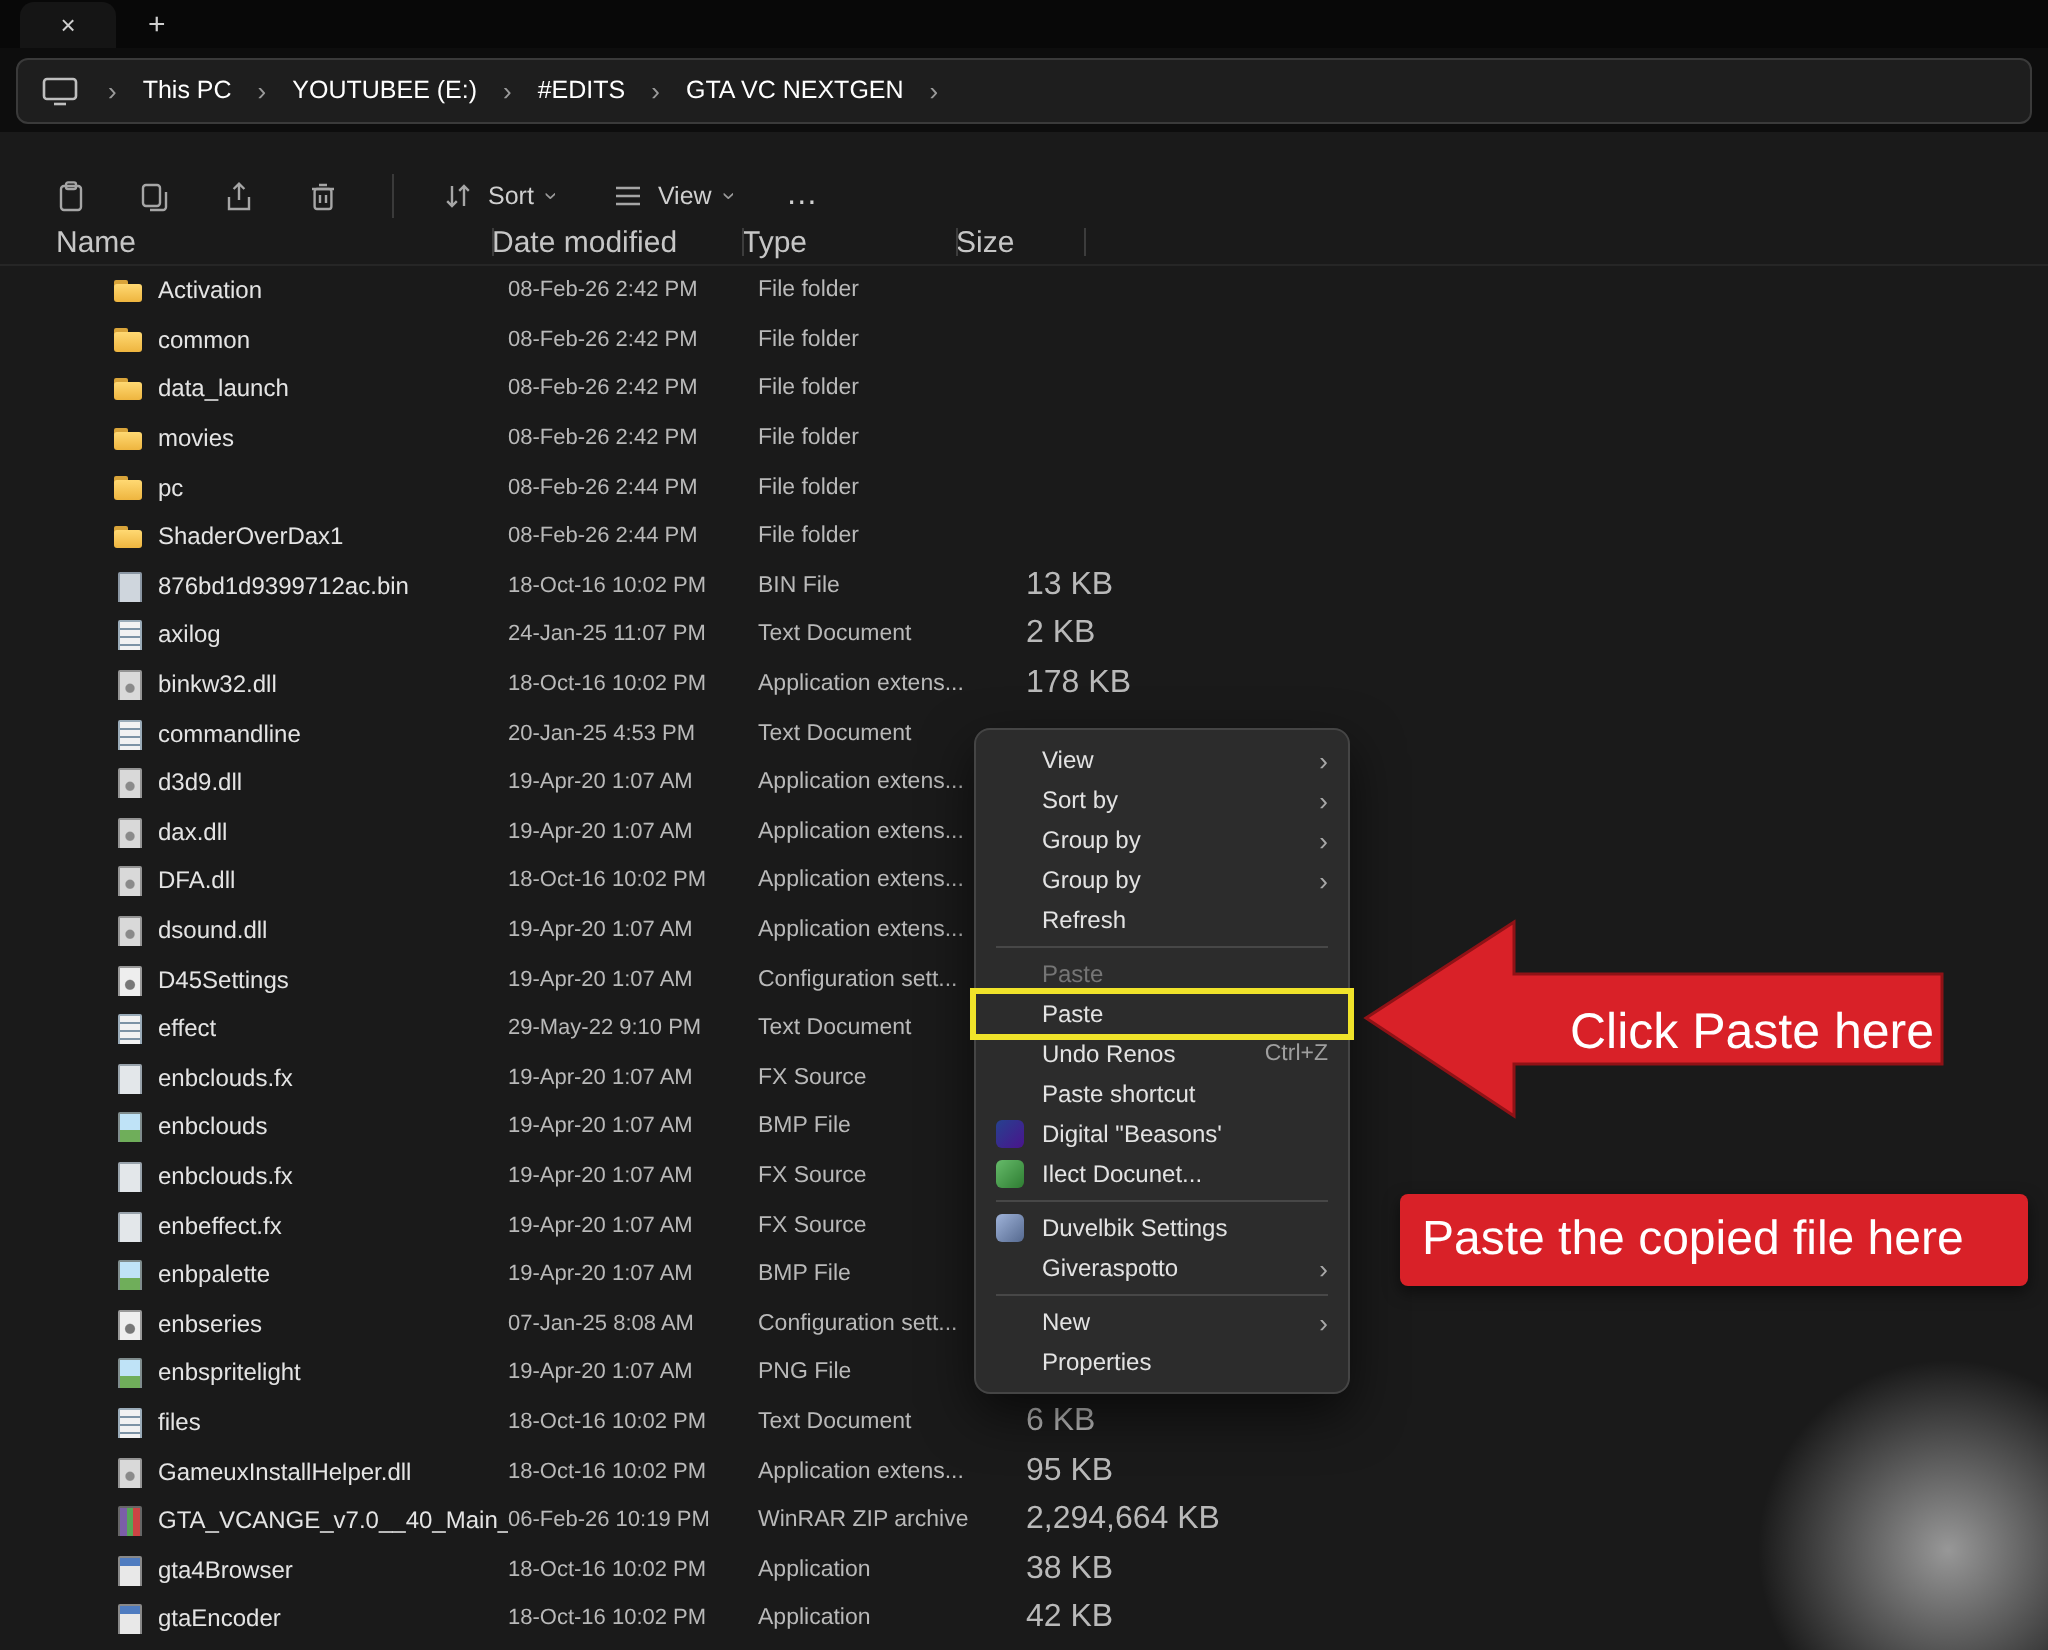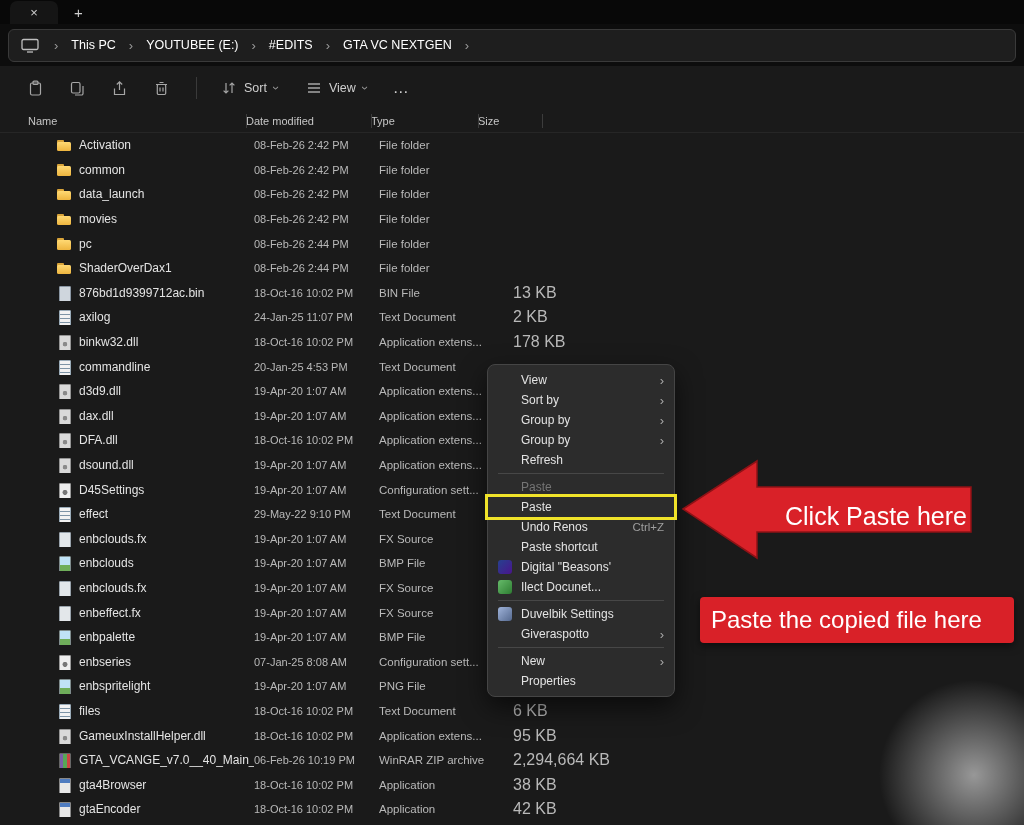--- a/index.html
+++ b/index.html
@@ -23,32 +23,32 @@
   .addressbar { position:absolute; top:24px; left:0; right:0; height:42px; background:#0d0d0d; display:flex; align-items:center; }
   .addr-inner { margin:0 8px; flex:1; height:33px; background:#1e1e1e; border:1px solid #3a3a3a; border-radius:6px;
                 display:flex; align-items:center; padding:0 12px; }
   .crumbs { display:flex; align-items:center; }
   .crumb { color:#ffffff; font-size:12.5px; padding:3px 2px; white-space:nowrap; }
   .bc-chevron { color:#9a9a9a; font-size:13px; margin:0 11px; line-height:1; }
   .bc-chevron::after { content:"›"; }
   .addr-icon { margin-right:4px; display:flex; }
 
   
-  .toolbar { position:absolute; top:66px; left:0; right:0; height:44px; background:#1a1a1a; display:flex; align-items:center; padding-left:18px; }
+  .toolbar { position:absolute; top:76px; left:0; right:0; height:44px; background:#1a1a1a; display:flex; align-items:center; padding-left:18px; }
   .tbtn { width:34px; height:30px; display:flex; align-items:center; justify-content:center; margin-right:8px; border-radius:5px; }
   .tsep { width:1px; height:22px; background:#3a3a3a; margin:0 10px; }
   .tmenu { display:flex; align-items:center; color:#cfcfcf; font-size:12.5px; gap:7px; margin:0 14px; }
   .caret { display:inline-block; transform:rotate(90deg); color:#9a9a9a; font-size:12px; line-height:1; }
   .caret::after { content:"›"; }
   .more { color:#cfcfcf; font-size:16px; margin-left:12px; letter-spacing:1px; }
   .more::after { content:"…"; }
 
   
   .colhead { position:absolute; top:110px; left:0; right:0; height:23px; display:flex; align-items:center;
-             color:#c6c6c6; font-size:11px; border-bottom:1px solid #262626; }
+             color:#c6c6c6; font-size:15px; border-bottom:1px solid #262626; }
   .hcell { position:relative; height:100%; display:flex; align-items:center; }
   .hcell.hc0 { width:246px; padding-left:28px; }
   .hcell.hc1 { width:125px; }
   .hcell.hc2 { width:107px; }
   .hcell.hc3 { width:65px; }
   .hcell.hc1::before, .hcell.hc2::before, .hcell.hc3::before,
   .hcell.hc3::after { content:""; position:absolute; top:4px; width:1px; height:14px; background:#3c3c3c; }
   .hcell.hc1::before, .hcell.hc2::before, .hcell.hc3::before { left:0; }
   .hcell.hc3::after { right:0; }
 

